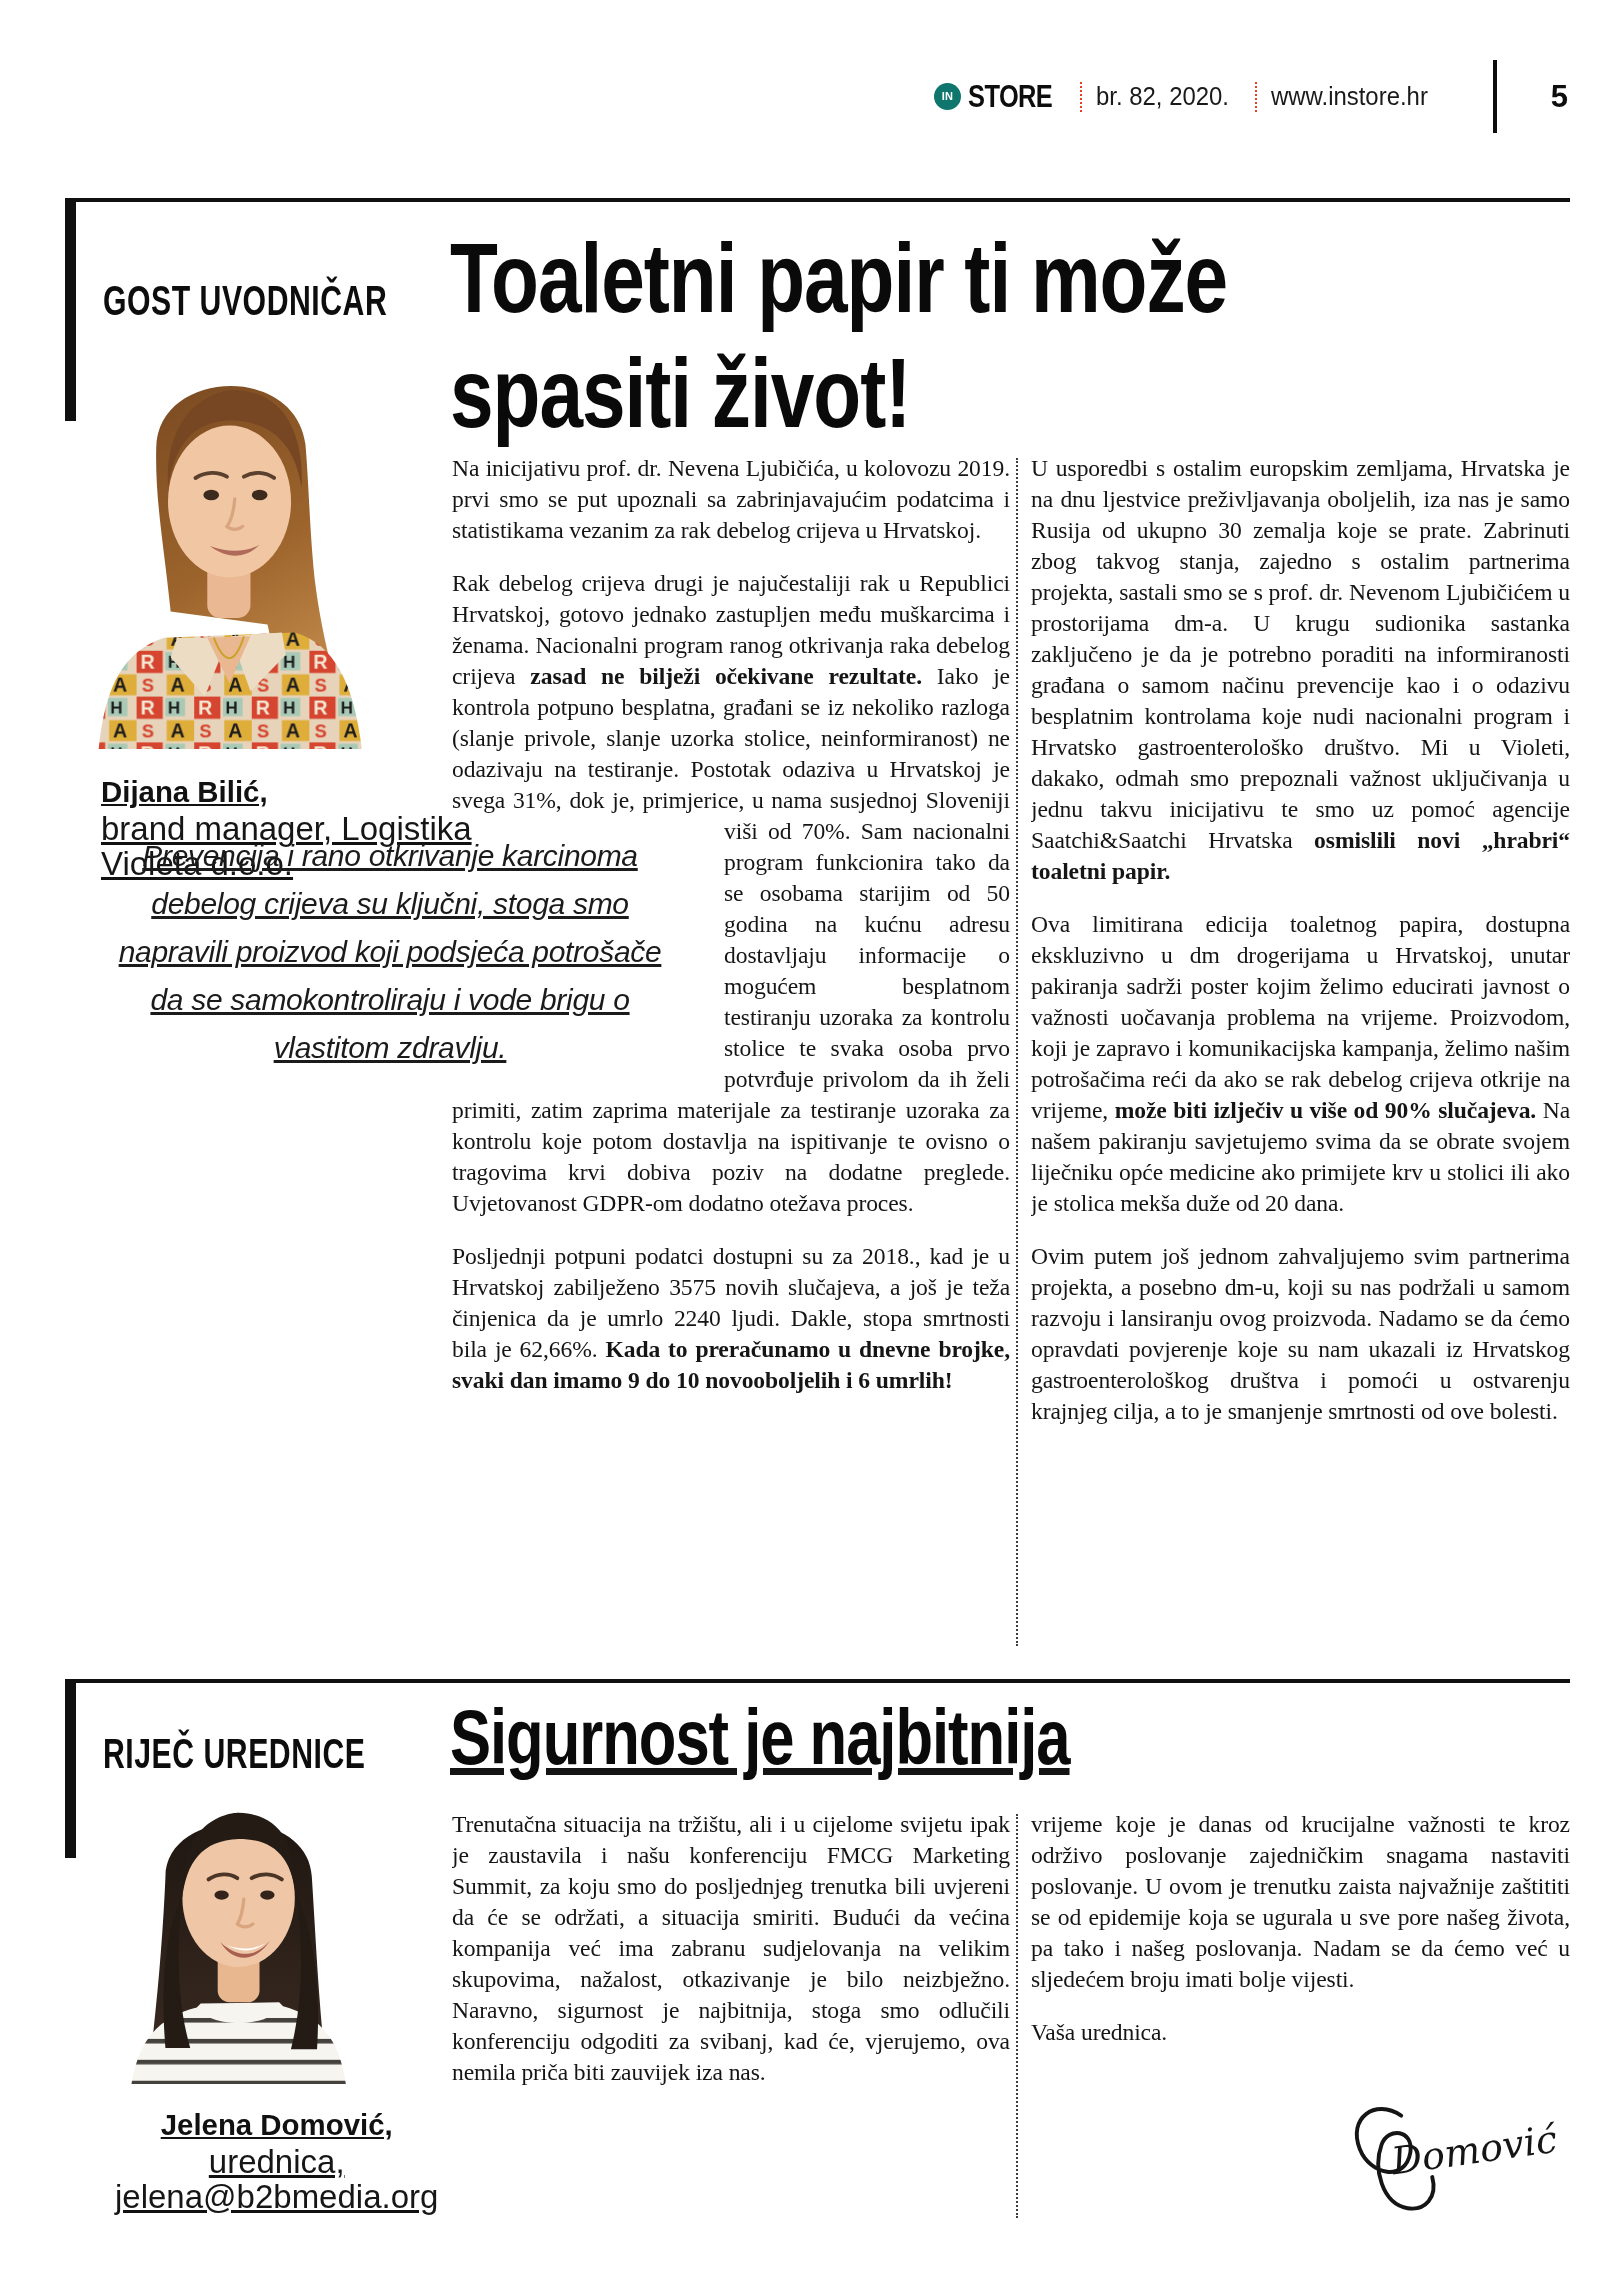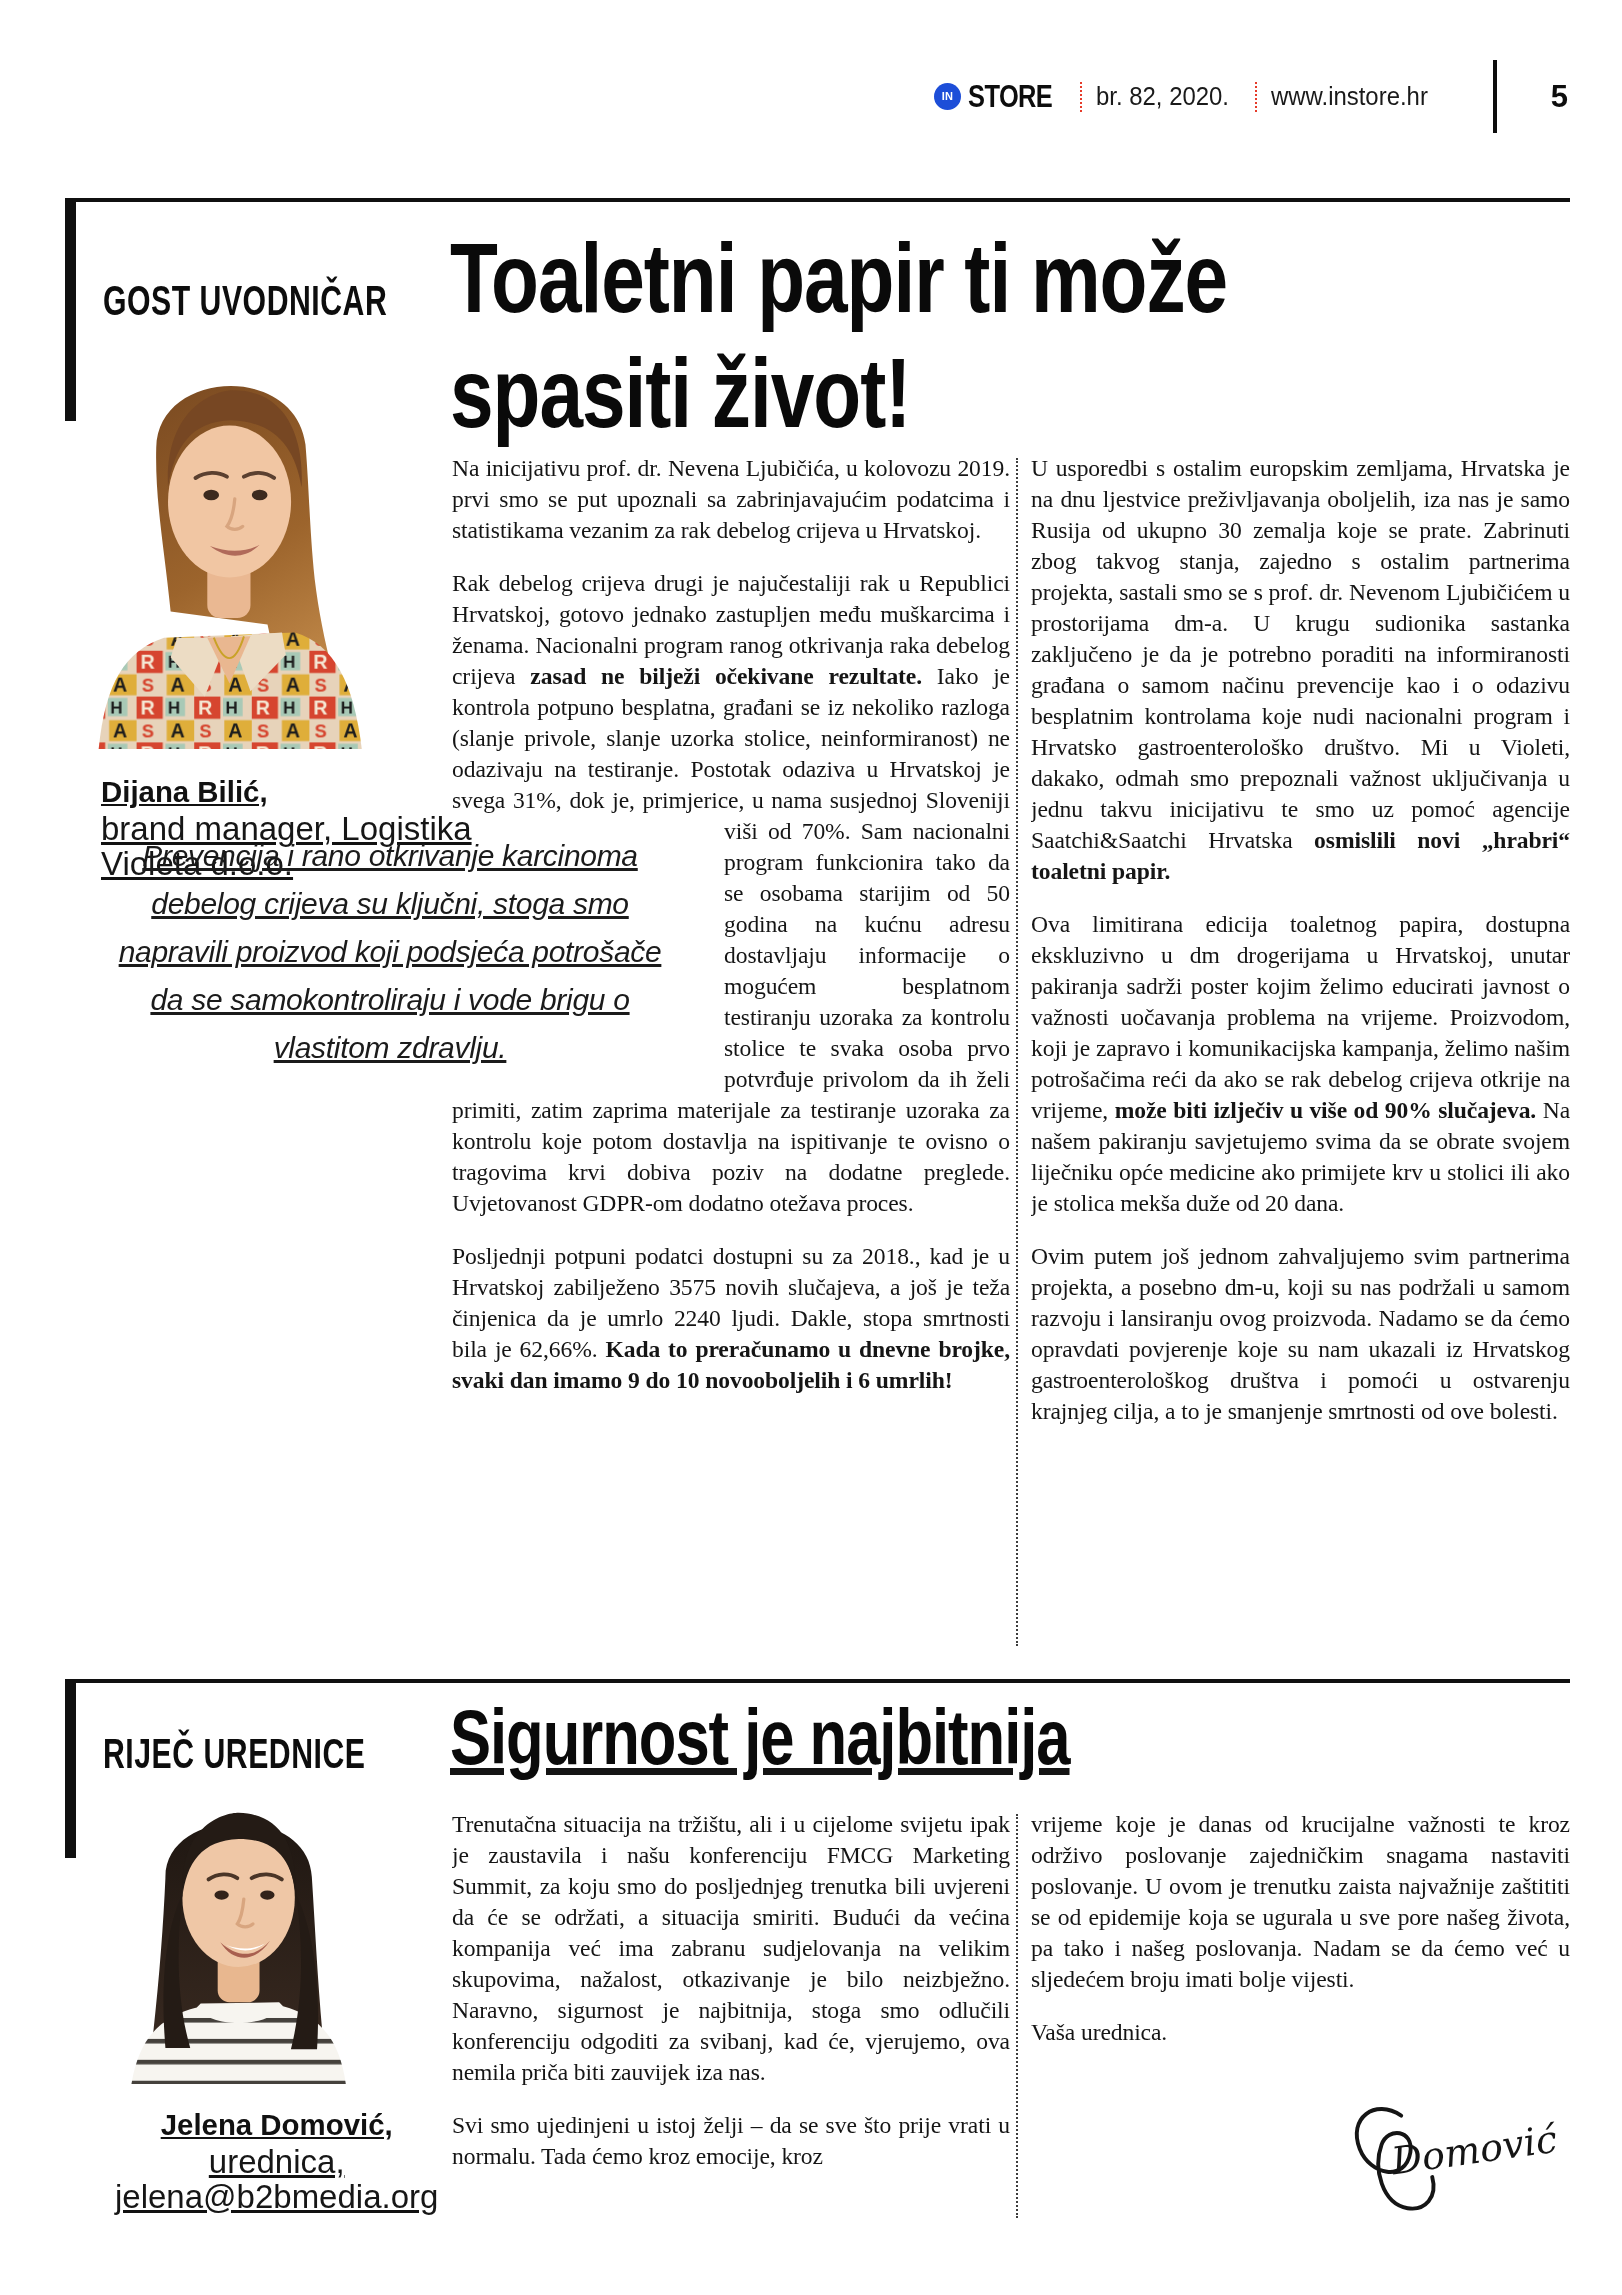--- a/index.html
+++ b/index.html
@@ -5,21 +5,21 @@
   * { margin:0; padding:0; box-sizing:border-box; }
   html,body { background:#888; }
   .page {
     position:relative; width:1623px; height:2295px; background:#ffffff;
     overflow:hidden; font-family:"Liberation Serif", serif; color:#141414;
     margin:0 auto;
   }
   
   .header { position:absolute; top:60px; right:51px; display:flex; align-items:center; }
   .logo-circle {
-    width:27.5px; height:27.5px; border-radius:50%; background:#1d4ed8; color:#fff;
+    width:27.5px; height:27.5px; border-radius:50%; background:#0f766e; color:#fff;
     display:flex; align-items:center; justify-content:center;
     font:700 11px/1 "Liberation Sans", sans-serif; letter-spacing:0.3px; margin-right:6.5px;
   }
   .logo-text {
     font:700 31px/1 "Liberation Sans", sans-serif; color:#0d0d0d;
     transform:scaleX(.82); transform-origin:left center; letter-spacing:-0.7px; margin-right:-5.2px;
   }
   .hdr-dot-sep { height:30px; border-left:2.6px dotted #e63b2a; margin:0 14.4px; }
   .hdr-meta { font:400 26px/1.1 "Liberation Sans", sans-serif; color:#1a1a1a; transform:scaleX(.92); transform-origin:left center;}
   .hdr-bar { width:3.9px; height:73px; background:#0d0d0d; margin-left:51px; }
@@ -201,21 +201,20 @@
   </div>
 
   <div class="byline" style="left:115px; top:2106px;text-align:center;">
     <div class="bname">Jelena Domović,</div>
     <div class="brole">urednica,</div>
     <div class="brole">jelena@b2bmedia.org</div>
   </div>
 
   <div class="col" style="left:452px; top:1809px; width:558px; height:471px;">
     <p>Trenutačna situacija na tržištu, ali i u cijelome svijetu ipak je zaustavila i našu konferenciju FMCG Marketing Summit, za koju smo do posljednjeg trenutka bili uvjereni da će se održati, a situacija smiriti. Budući da većina kompanija već ima zabranu sudjelovanja na velikim skupovima, nažalost, otkazivanje je bilo neizbježno. Naravno, sigurnost je najbitnija, stoga smo odlučili konferenciju odgoditi za svibanj, kad će, vjerujemo, ova nemila priča biti zauvijek iza nas.</p>
-    <p>Svi smo ujedinjeni u istoj želji – da se sve što prije vrati u normalu. Tada ćemo kroz emocije, kroz</p>
   </div>
 
   <div class="divider" style="left:1016px; top:1814px; height:404px;"></div>
 
   <div class="col" style="left:1031px; top:1809px; width:539px; height:471px;">
     <p>vrijeme koje je danas od krucijalne važnosti te kroz održivo poslovanje zajedničkim snagama nastaviti poslovanje. U ovom je trenutku zaista najvažnije zaštititi se od epidemije koja se ugurala u sve pore našeg života, pa tako i našeg poslovanja. Nadam se da ćemo već u sljedećem broju imati bolje vijesti.</p>
     <p>Vaša urednica.</p>
   </div>
 
   <div class="sig">

